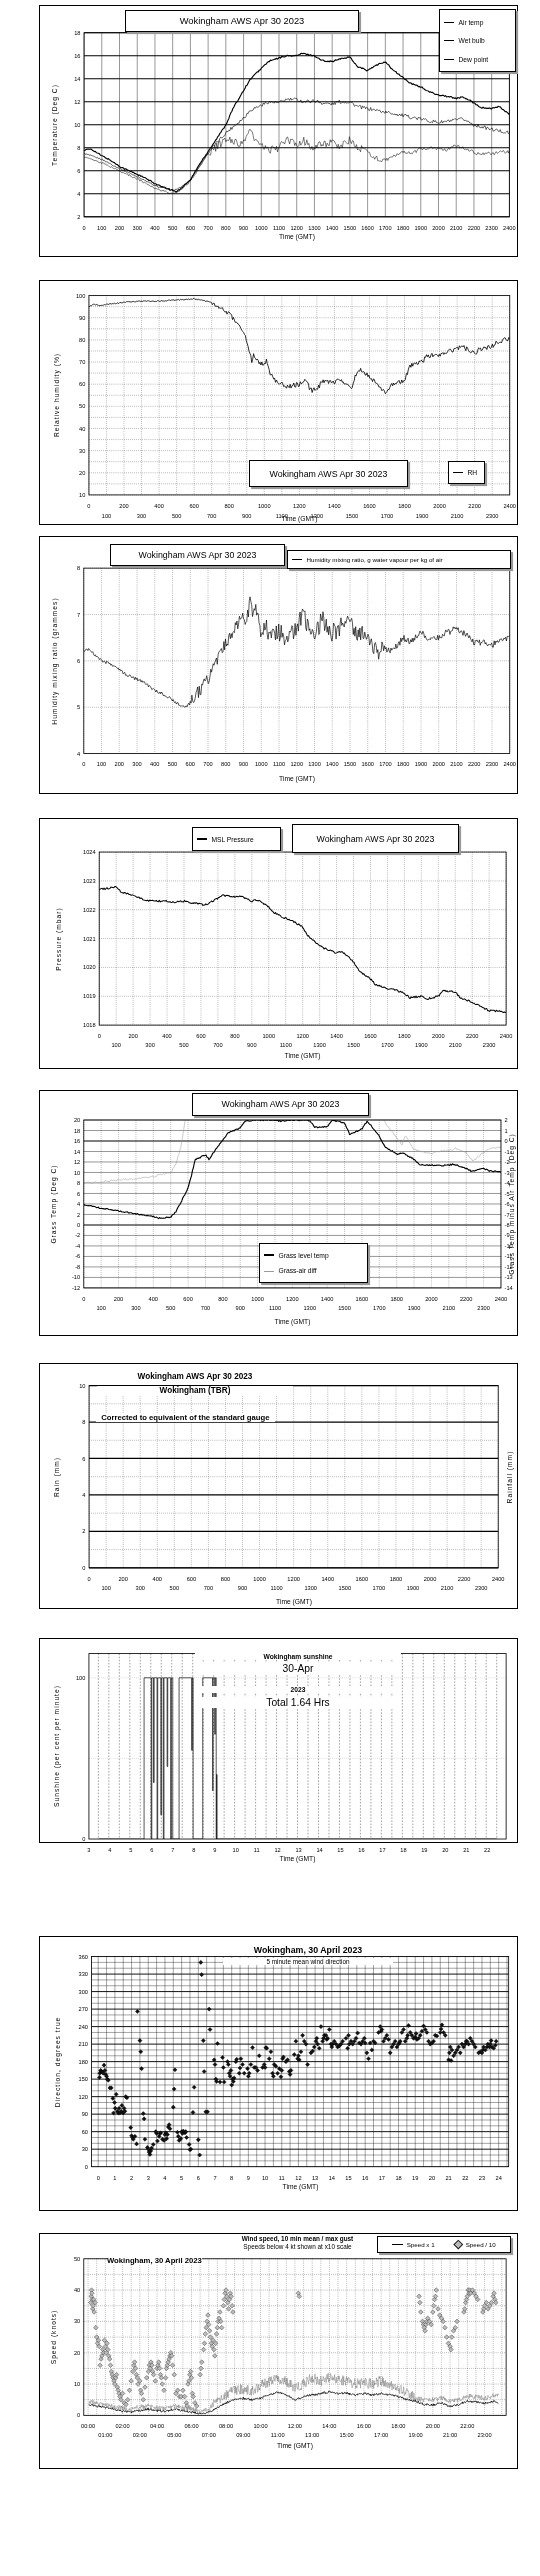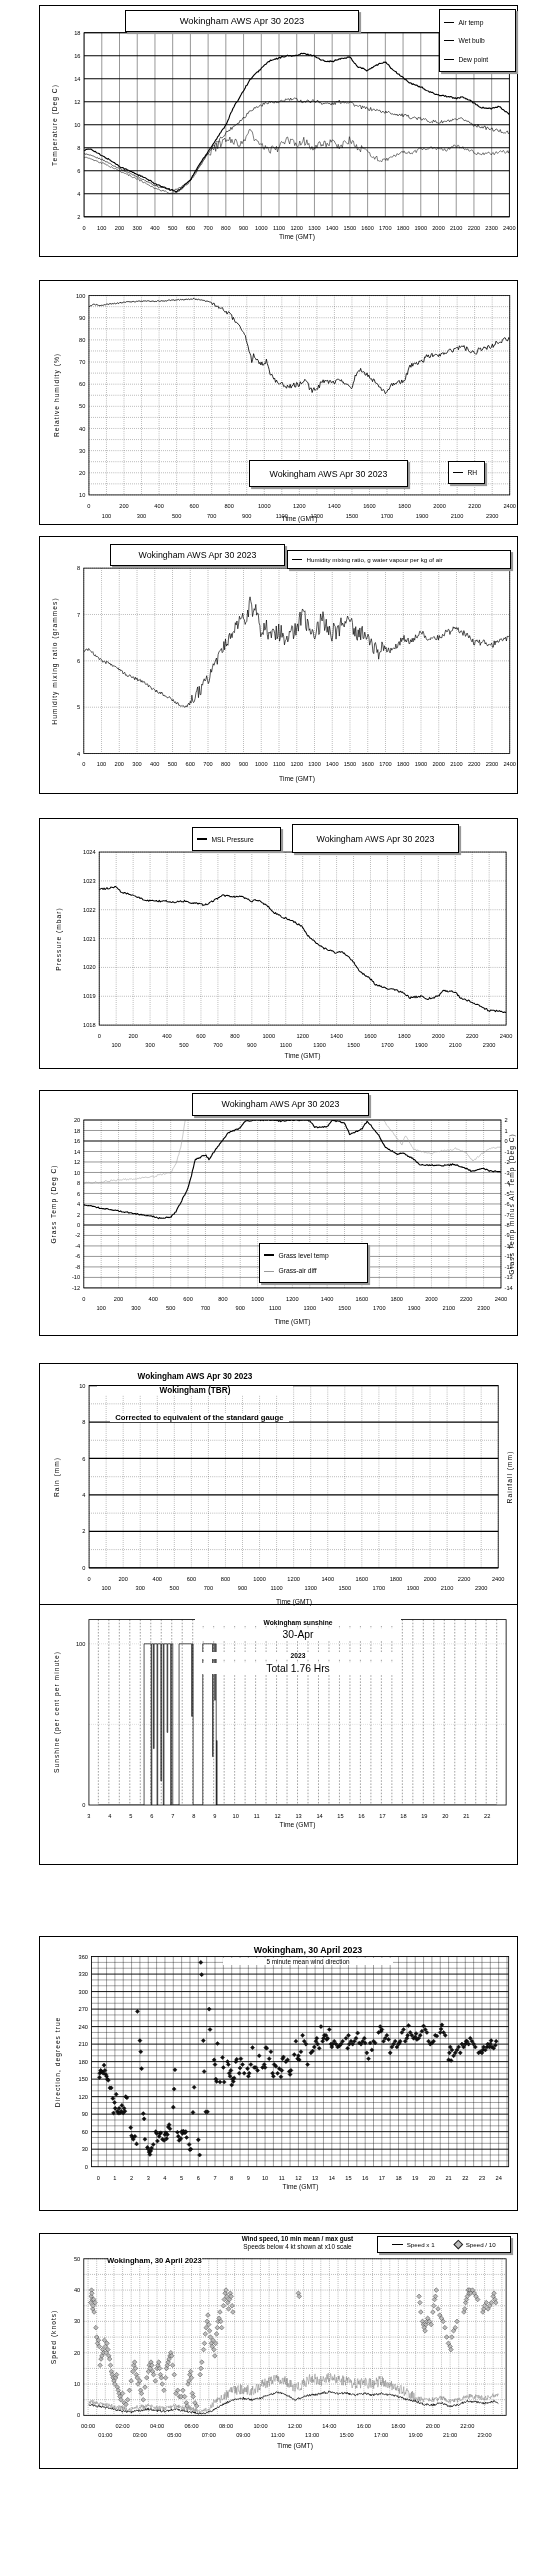--- a/index.html
+++ b/index.html
@@ -602,27 +602,27 @@
         <defs>
           <clipPath id="clip5">
             <rect x="95" y="42" width="795" height="354"></rect>
           </clipPath>
         </defs>
         <g clip-path="url(#clip5)"></g>
         <rect x="95" y="42" width="795" height="354" fill="none" stroke="#000" stroke-width="1.6"></rect>
       </svg>
     <div class="tplain b" style="left:57px;top:8.2px;width:196px;font-size:8.2px">Wokingham AWS Apr 30 2023</div>
     <div class="tplain b" style="left:57px;top:21.6px;width:196px;font-size:8.2px">Wokingham (TBR)</div>
-    <div class="tplain b" style="left:70px;top:49px;font-size:7.7px;padding:0 5.2px">Corrected to equivalent of the standard gauge</div>
+    <div class="tplain b" style="left:56px;top:49px;font-size:7.7px;padding:0 5.2px">Corrected to equivalent of the standard gauge</div>
     <div class="ylab" style="left:15.5px;top:113px">Rain (mm)</div>
     <div class="ylab" style="left:469px;top:113px">Rainfall (mm)</div>
     <div class="xlab" style="left:49px;top:234px;width:410px">Time (GMT)</div>
   </section>
 
-  <section class="chart" id="c6" style="top:1604px;height:261px">
+  <section class="chart" id="c6" style="top:1638px;height:205px">
     <svg id="svg6" width="479" height="245" viewBox="0 0 930 475">
         <line x1="113.31658291457288" y1="28" x2="113.31658291457288" y2="388" stroke="#444" stroke-width="1" stroke-dasharray="3,3"></line>
         <line x1="133.66834170854273" y1="28" x2="133.66834170854273" y2="388" stroke="#444" stroke-width="1" stroke-dasharray="3,3"></line>
         <line x1="154.02010050251258" y1="28" x2="154.02010050251258" y2="388" stroke="#444" stroke-width="1" stroke-dasharray="3,3"></line>
         <line x1="174.37185929648243" y1="28" x2="174.37185929648243" y2="388" stroke="#444" stroke-width="1" stroke-dasharray="3,3"></line>
         <line x1="194.72361809045228" y1="28" x2="194.72361809045228" y2="388" stroke="#444" stroke-width="1" stroke-dasharray="3,3"></line>
         <line x1="215.07537688442216" y1="28" x2="215.07537688442216" y2="388" stroke="#444" stroke-width="1" stroke-dasharray="3,3"></line>
         <line x1="235.42713567839198" y1="28" x2="235.42713567839198" y2="388" stroke="#444" stroke-width="1" stroke-dasharray="3,3"></line>
         <line x1="255.77889447236183" y1="28" x2="255.77889447236183" y2="388" stroke="#444" stroke-width="1" stroke-dasharray="3,3"></line>
         <line x1="276.1306532663317" y1="28" x2="276.1306532663317" y2="388" stroke="#444" stroke-width="1" stroke-dasharray="3,3"></line>
@@ -686,21 +686,21 @@
           </clipPath>
         </defs>
         <g clip-path="url(#clip6)">
           <path d="M113.3,388.0L202.1,388.0L202.1,75.0L215.9,75.0L215.9,388.0L217.1,388.0L217.1,75.0L220.4,75.0L220.4,278.4L221.6,278.4L221.6,75.0L227.3,75.0L227.3,388.0L228.5,388.0L228.5,75.0L234.6,75.0L234.6,341.0L236.2,341.0L236.2,75.0L239.5,75.0L239.5,388.0L240.7,388.0L240.7,75.0L246.8,75.0L246.8,247.1L248.0,247.1L248.0,75.0L253.7,75.0L253.7,388.0L255.0,388.0L255.0,75.0L257.8,75.0L257.8,388.0L270.0,388.0L270.0,75.0L294.4,75.0L294.4,215.8L295.7,215.8L295.7,75.0L297.3,75.0L297.3,388.0L316.0,388.0L316.0,75.0L335.2,75.0L335.2,294.1L336.0,294.1L336.0,75.0L339.2,75.0L339.2,184.5L340.4,184.5L340.4,75.0L342.1,75.0L342.1,388.0L342.9,388.0L342.9,262.8L343.7,262.8L343.7,388.0L886.7,388.0" fill="none" stroke="#000" stroke-width="1.3"></path>
         </g>
         <rect x="95" y="28" width="810" height="360" fill="none" stroke="#000" stroke-width="1.6"></rect>
       </svg>
     <div class="tplain b" style="left:155px;top:14.4px;width:206px;font-size:6.7px">Wokingham sunshine</div>
     <div class="tplain" style="left:155px;top:24px;width:206px;font-size:10.3px">30-Apr</div>
     <div class="tplain b" style="left:155px;top:47px;width:206px;font-size:6.7px">2023</div>
-    <div class="tplain" style="left:155px;top:58px;width:206px;font-size:10.3px">Total 1.76 Hrs</div>
+    <div class="tplain" style="left:155px;top:58px;width:206px;font-size:10.3px">Total 1.64 Hrs</div>
     <div class="ylab" style="left:15.5px;top:107px">Sunshine (per cent per minute)</div>
     <div class="xlab" style="left:49px;top:216px;width:417px">Time (GMT)</div>
   </section>
 
   <section class="chart" id="c7" style="top:1936px;height:275px">
     <svg id="svg7" width="479" height="275" viewBox="0 0 930 534">
         <line x1="112.96000000000001" y1="38" x2="112.96000000000001" y2="446" stroke="#000" stroke-width="0.7" stroke-dasharray="none"></line>
         <line x1="129.16" y1="38" x2="129.16" y2="446" stroke="#000" stroke-width="0.7" stroke-dasharray="none"></line>
         <line x1="145.35999999999999" y1="38" x2="145.35999999999999" y2="446" stroke="#000" stroke-width="0.7" stroke-dasharray="none"></line>
         <line x1="161.56" y1="38" x2="161.56" y2="446" stroke="#000" stroke-width="0.7" stroke-dasharray="none"></line>

